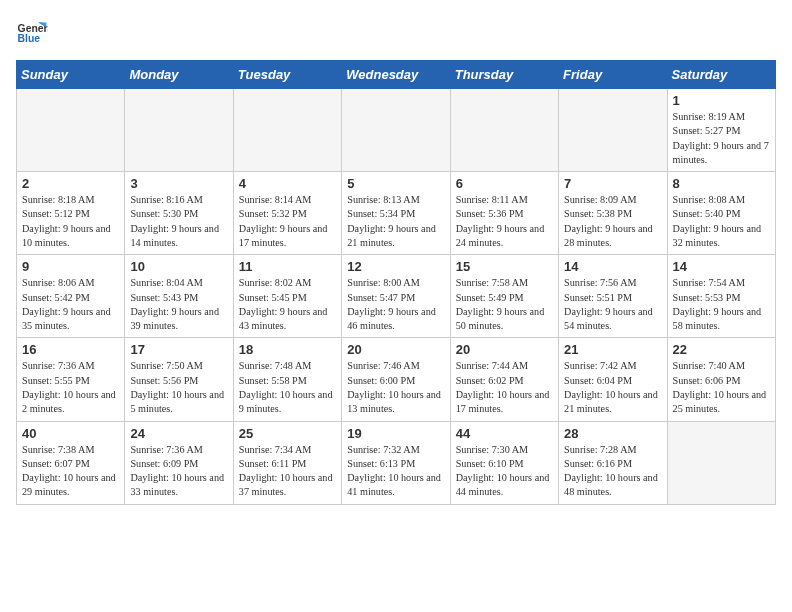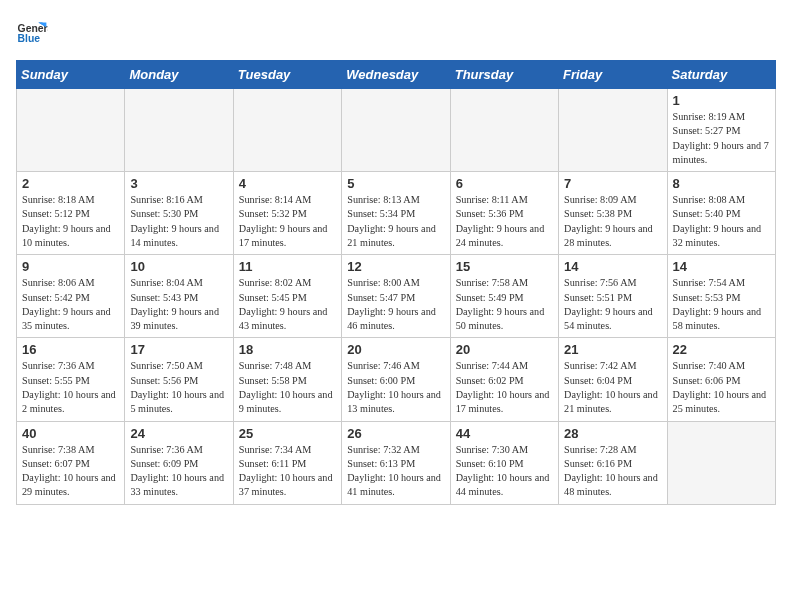--- a/index.html
+++ b/index.html
@@ -268,21 +268,21 @@
 Sunset: 6:09 PM
 Daylight: 10 hours and 33 minutes.</div>
         </td>
         <td>
           <span class="day-number">25</span>
           <div class="day-info">Sunrise: 7:34 AM
 Sunset: 6:11 PM
 Daylight: 10 hours and 37 minutes.</div>
         </td>
         <td>
-          <span class="day-number">26</span>
+          <span class="day-number">19</span>
           <div class="day-info">Sunrise: 7:32 AM
 Sunset: 6:13 PM
 Daylight: 10 hours and 41 minutes.</div>
         </td>
         <td>
           <span class="day-number">44</span>
           <div class="day-info">Sunrise: 7:30 AM
 Sunset: 6:10 PM
 Daylight: 10 hours and 44 minutes.</div>
         </td>

